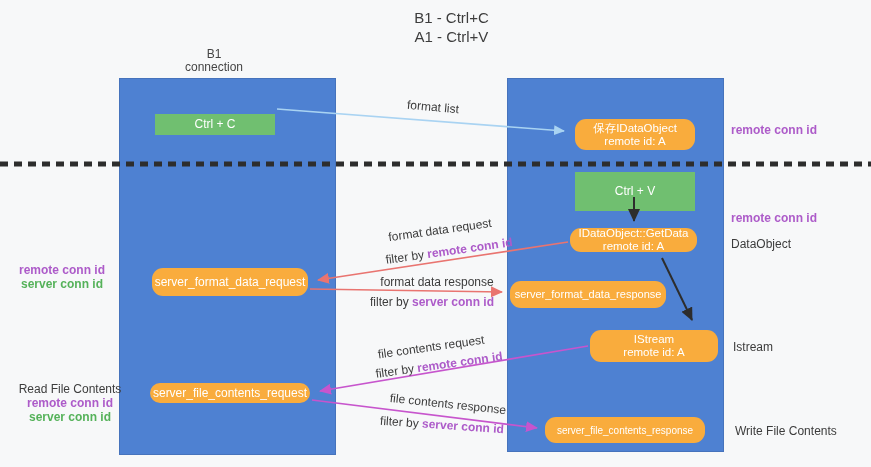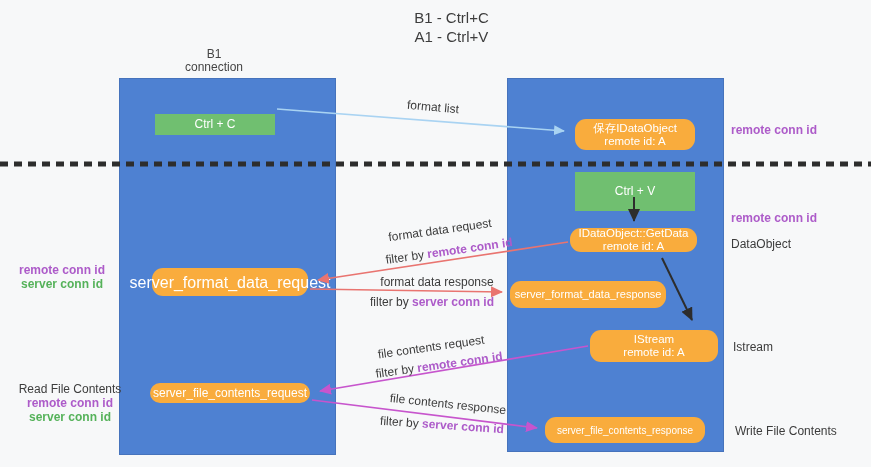--- a/index.html
+++ b/index.html
@@ -68,21 +68,21 @@
 
   <div class="node node-green" style="left:575px; top:172px; width:120px; height:39px;">
     <span>Ctrl + V</span>
   </div>
 
   <div class="node node-orange" style="left:570px; top:228px; width:127px; height:24px;">
     <span>IDataObject::GetData</span>
     <span>remote id: A</span>
   </div>
 
-  <div class="node node-orange" style="left:152px; top:268px; width:156px; height:28px; font-size:16px;">
+  <div class="node node-orange" style="left:152px; top:268px; width:156px; height:28px; font-size:12px;">
     <span>server_format_data_request</span>
   </div>
 
   <div class="node node-orange" style="left:510px; top:281px; width:156px; height:27px; font-size:11px;">
     <span>server_format_data_response</span>
   </div>
 
   <div class="node node-orange" style="left:590px; top:330px; width:128px; height:32px;">
     <span>IStream</span>
     <span>remote id: A</span>

